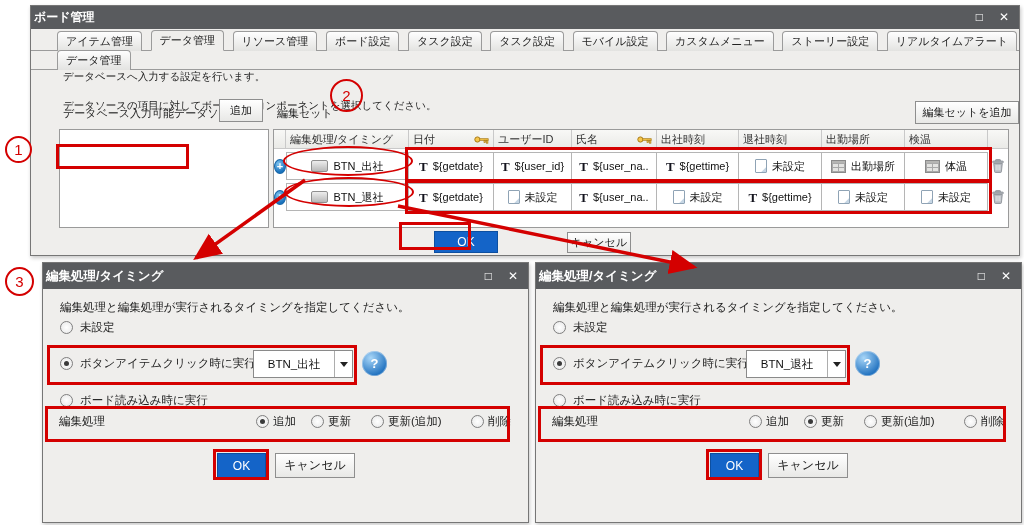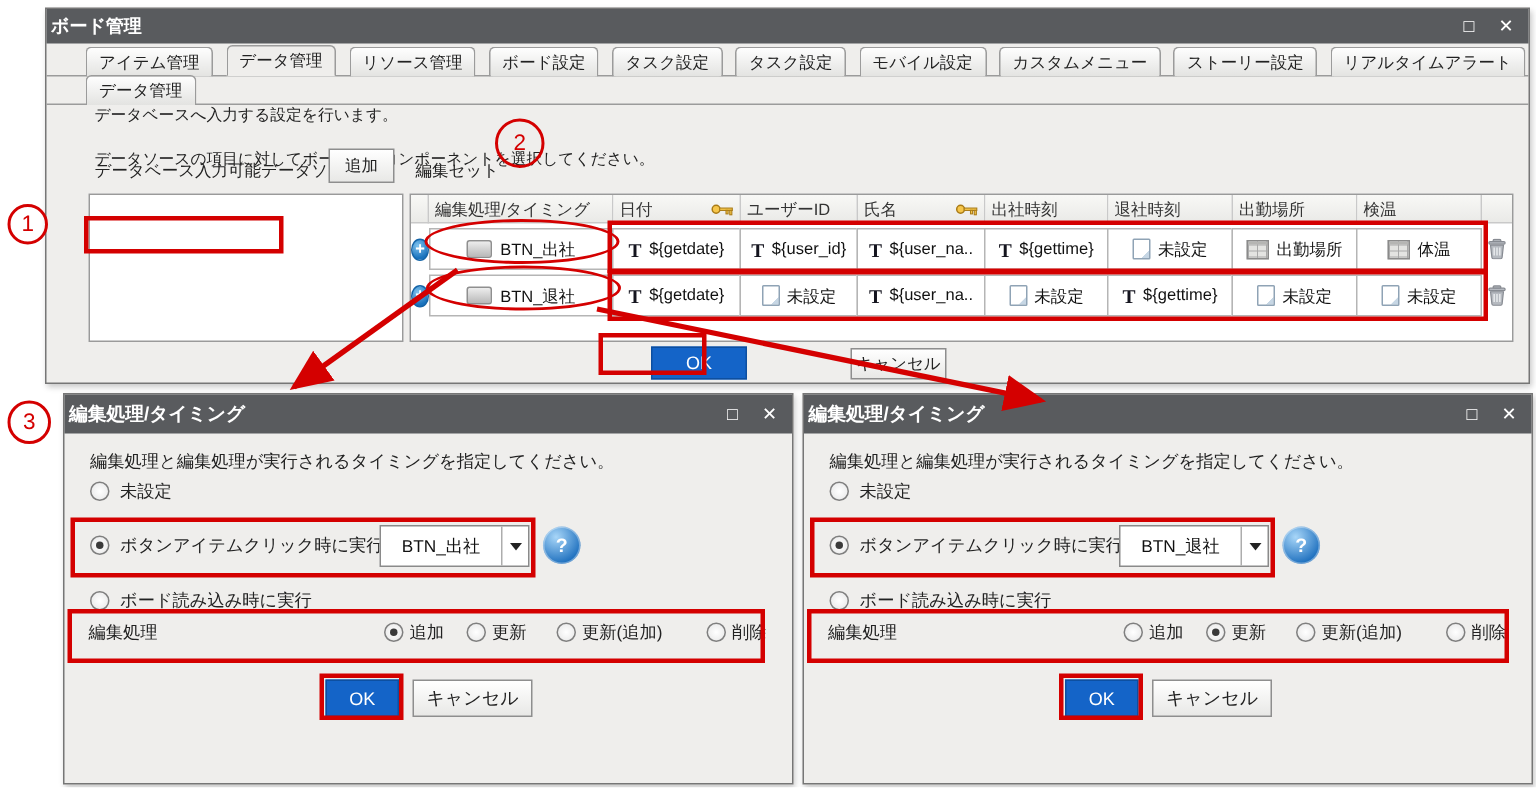--- a/index.html
+++ b/index.html
@@ -93,20 +93,21 @@
     <div class="tabs" style="top:44px;height:19px;">
       <span class="tab">データ管理</span>
     </div>
 
     <div class="desc" style="left:32px;top:64px;">データベースへ入力する設定を行います。</div>
     <div class="desc" style="left:32px;top:77px;margin-top:16px;">データソースの項目に対してボード上のコンポーネントを選択してください。</div>
 
     <div class="lbl" style="left:32px;top:100px;">データベース入力可能データソース定義</div>
     <div class="btn" style="left:188px;top:93px;width:44px;height:23px;">追加</div>
     <div class="lbl" style="left:246px;top:100px;">編集セット</div>
+    <div class="btn" style="left:884px;top:95px;width:104px;height:23px;">編集セットを追加</div>
 
     <div class="panel" style="left:28px;top:123px;width:210px;height:99px;">
     </div>
 
     <div class="panel" style="left:242px;top:123px;width:736px;height:99px;">
 
       <div class="tgrid">
         <div class="hcell empty"></div>
         <div class="hcell">
             <span>編集処理/タイミング</span>

